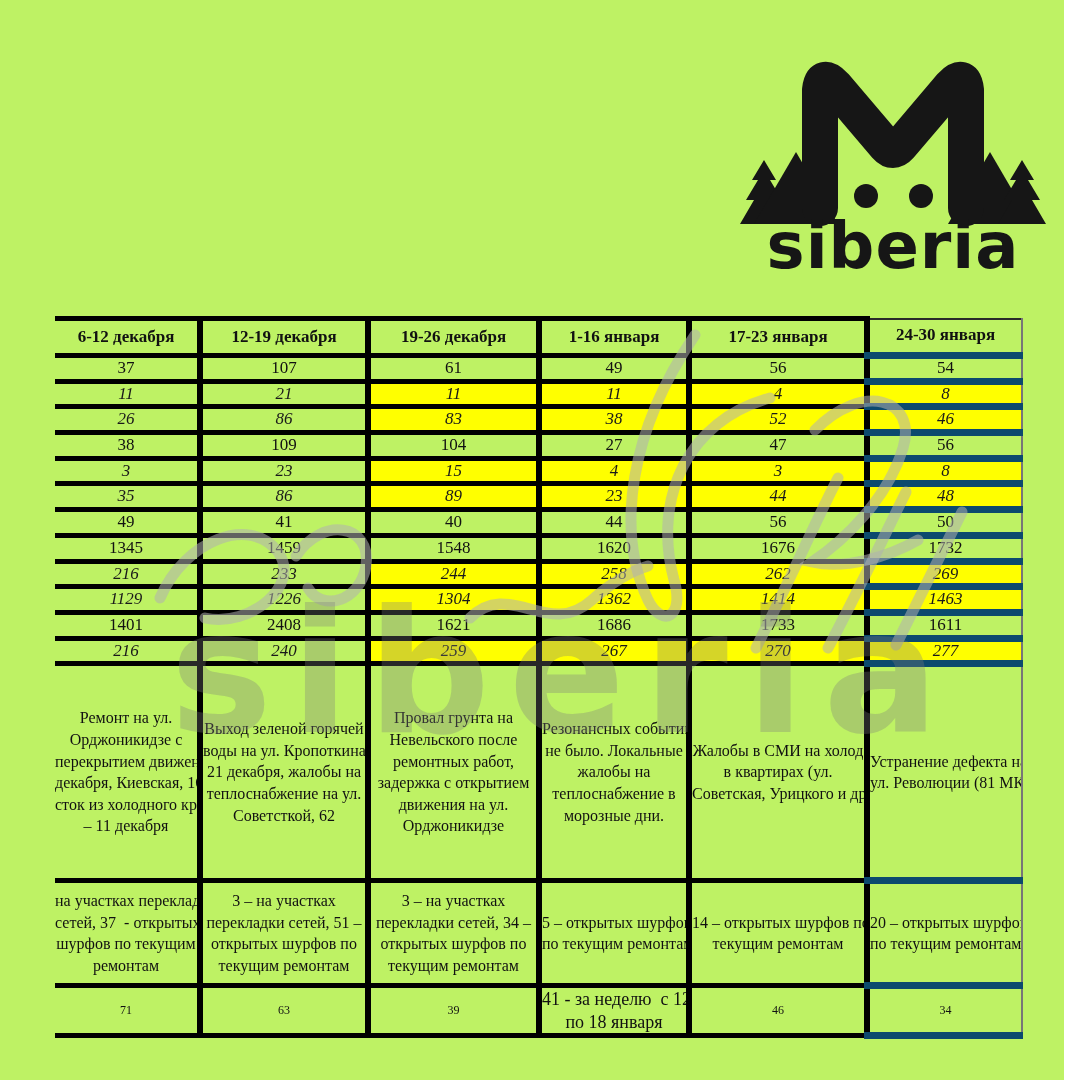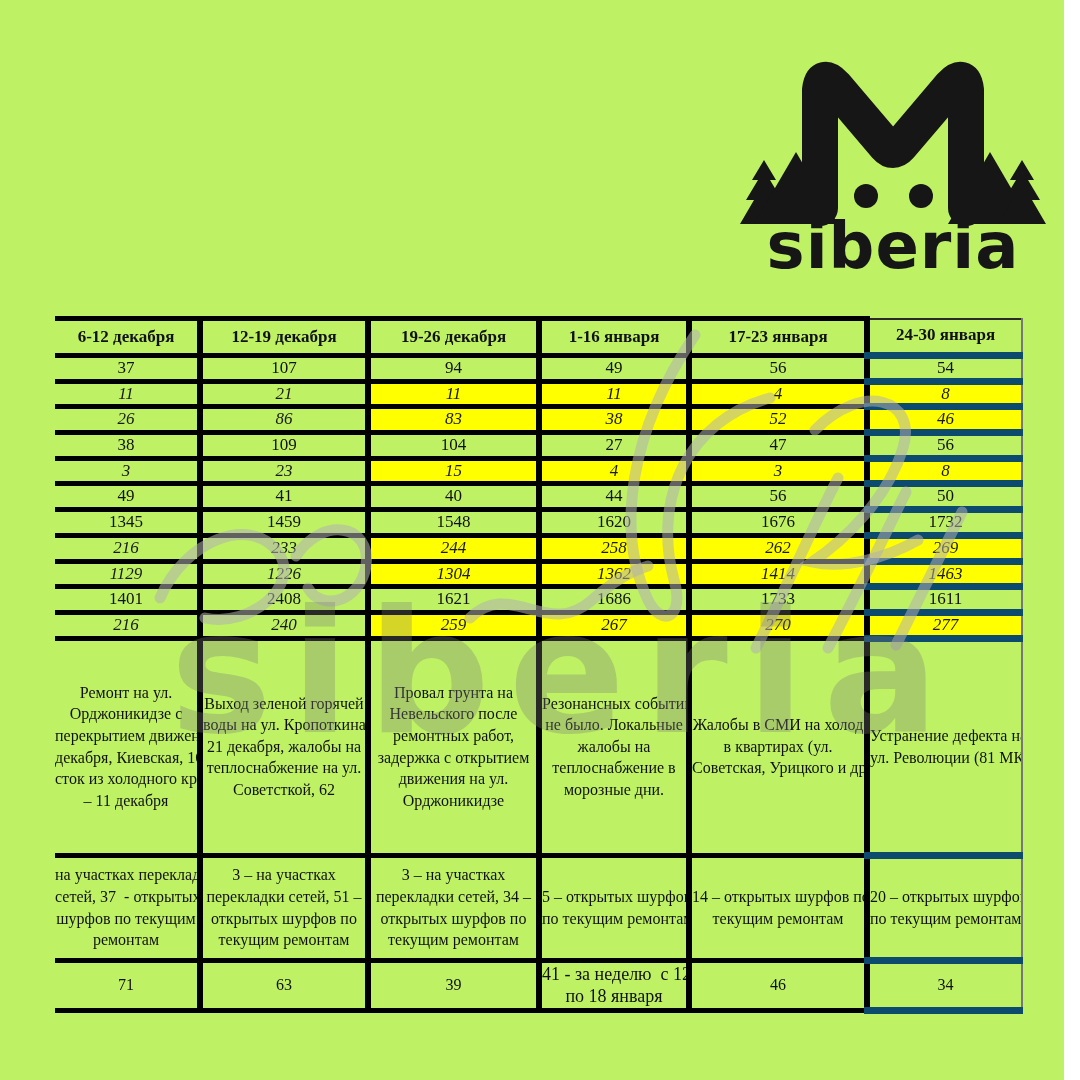--- a/index.html
+++ b/index.html
@@ -15,21 +15,21 @@
      padding:0;overflow:hidden;font-size:17px;color:#111;line-height:1.1;}
   td:first-child{border-left:0;}
   td.c6{border-top:2px solid #2a2a2a;border-bottom:7px solid #0c4a6e;border-right:2px solid #777;}
   tr.hdr td{font-weight:bold;height:32px;}
   tr.num td{height:18px;}
   tr.bold td{font-weight:normal;}
   tr.ital td{font-style:italic;color:#1a1a1a;}
   td.y{background:#ffff00;}
   tr.desc td{height:210px;font-size:16px;line-height:1.35;}
   tr.shurf td{height:98px;font-size:16px;line-height:1.35;}
-  tr.tot td{height:36px;font-size:16px;}
+  tr.tot td{height:36px;font-size:12px;}
   tr.tot td.small{font-size:18px;line-height:1.25;}
   .pre{white-space:pre;}
 
   
   #wm-text{position:absolute;left:170px;top:572px;z-index:5;pointer-events:none;
     font-family:"DejaVu Sans", sans-serif;font-weight:bold;font-size:172px;
     letter-spacing:18px;color:rgba(125,125,125,0.32);white-space:nowrap;}
   #wm-sign{position:absolute;left:0;top:0;z-index:5;pointer-events:none;}
 </style>
 </head>
@@ -66,21 +66,21 @@
       <td>6-12 декабря</td>
       <td>12-19 декабря</td>
       <td>19-26 декабря</td>
       <td>1-16 января</td>
       <td>17-23 января</td>
       <td class="c6">24-30 января</td>
     </tr>
     <tr class="num bold">
       <td>37</td>
       <td>107</td>
-      <td>94</td>
+      <td>61</td>
       <td>49</td>
       <td>56</td>
       <td class="c6">54</td>
     </tr>
     <tr class="num ital">
       <td>11</td>
       <td>21</td>
       <td class="y">11</td>
       <td class="y">11</td>
       <td class="y">4</td>
@@ -102,20 +102,28 @@
       <td>47</td>
       <td class="c6">56</td>
     </tr>
     <tr class="num ital">
       <td>3</td>
       <td>23</td>
       <td class="y">15</td>
       <td class="y">4</td>
       <td class="y">3</td>
       <td class="y c6">8</td>
+    </tr>
+    <tr class="num ital">
+      <td>35</td>
+      <td>86</td>
+      <td class="y">89</td>
+      <td class="y">23</td>
+      <td class="y">44</td>
+      <td class="y c6">48</td>
     </tr>
     <tr class="num bold">
       <td>49</td>
       <td>41</td>
       <td>40</td>
       <td>44</td>
       <td>56</td>
       <td class="c6">50</td>
     </tr>
     <tr class="num bold">

